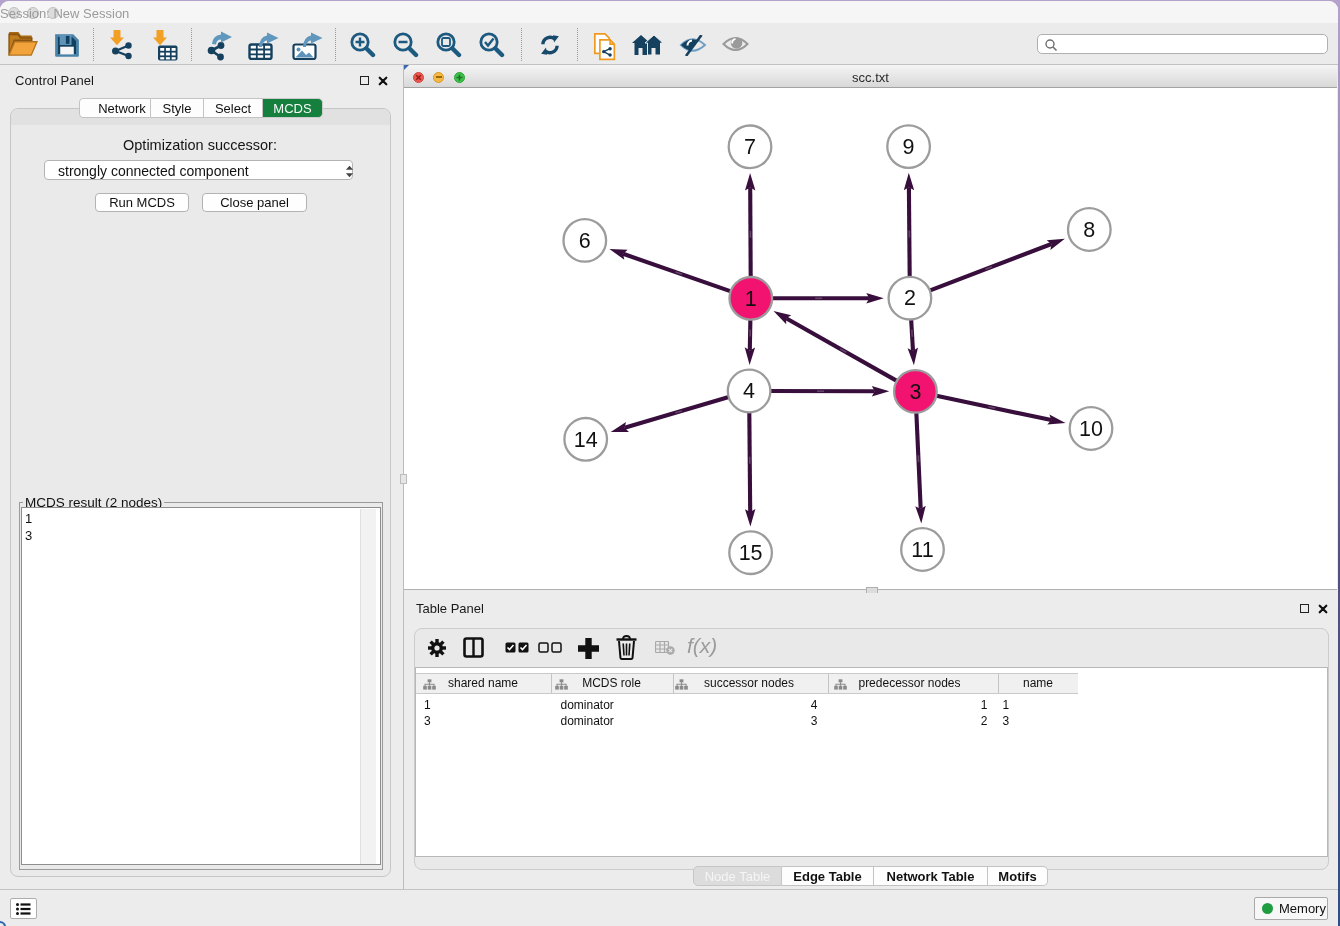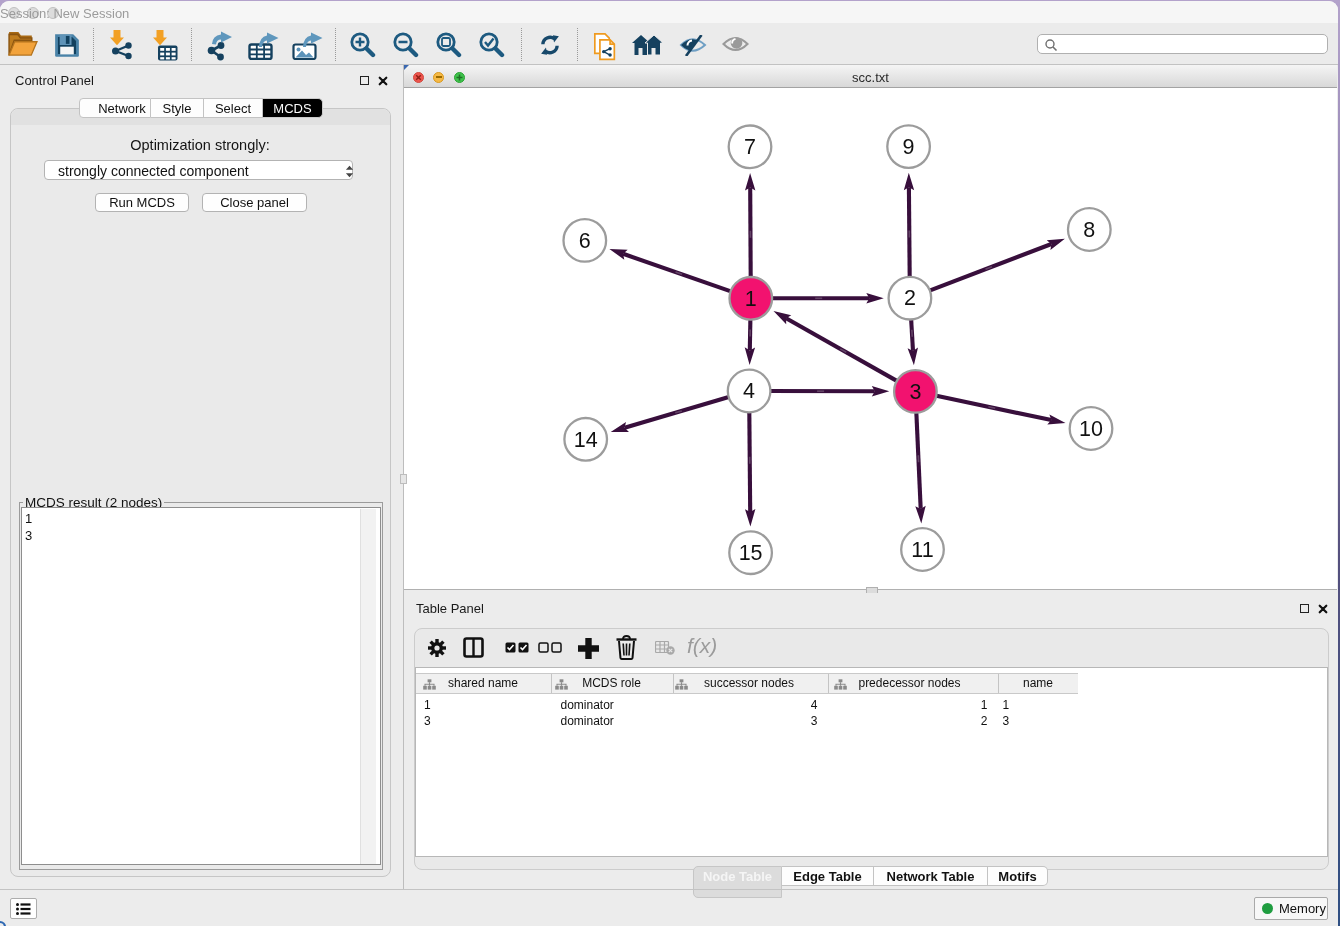--- a/index.html
+++ b/index.html
@@ -176,24 +176,24 @@
       </svg>
 
     <div class="abs" style="left:10px;top:43px;width:381px;height:769px;background:#eaeaea;border:1px solid #c6c6c6;border-radius:8px;box-sizing:border-box;">
       <div class="abs" style="left:0;top:0;width:379px;height:16px;background:#e1e1e1;border-radius:8px 8px 0 0;"></div>
     </div>
 
     <div class="abs" style="left:79px;top:33px;height:20px;">
       <div class="abs" style="left:0;top:0;width:72px;height:20px;background:#fdfdfd;border:1px solid #c3c3c3;border-radius:4px 0 0 4px;box-sizing:border-box;line-height:19px;text-align:center;color:#111;padding-left:14px;">Network</div>
       <div class="abs" style="left:72px;top:0;width:53px;height:20px;background:#fdfdfd;border:1px solid #c3c3c3;border-left:none;box-sizing:border-box;line-height:19px;text-align:center;color:#111;">Style</div>
       <div class="abs" style="left:125px;top:0;width:59px;height:20px;background:#fdfdfd;border:1px solid #c3c3c3;border-left:none;box-sizing:border-box;line-height:19px;text-align:center;color:#111;">Select</div>
-      <div class="abs" style="left:184px;top:0;width:60px;height:20px;background:#000000;border:1px solid #cccccc;border-left:none;border-radius:0 5px 5px 0;box-sizing:border-box;line-height:19px;text-align:center;color:#fafafa;">MCDS</div>
-    </div>
-
-    <div class="abs" style="left:100px;top:71.5px;width:200px;text-align:center;color:#141414;font-size:14.5px;">Optimization strongly:</div>
+      <div class="abs" style="left:184px;top:0;width:60px;height:20px;background:#15803d;border:1px solid #cccccc;border-left:none;border-radius:0 5px 5px 0;box-sizing:border-box;line-height:19px;text-align:center;color:#fafafa;">MCDS</div>
+    </div>
+
+    <div class="abs" style="left:100px;top:71.5px;width:200px;text-align:center;color:#141414;font-size:14.5px;">Optimization successor:</div>
     <div class="abs" style="left:44px;top:95px;width:309px;height:20px;background:#fff;border:1px solid #b3b3b3;border-radius:4px;box-sizing:border-box;">
       <div class="abs" style="left:13px;top:0.5px;line-height:18px;font-size:14px;color:#111;">strongly connected component</div>
       <svg class="abs" style="left:300px;top:3.5px;" width="9" height="13" viewBox="0 0 10 13">
           <path d="M5 0 L9 4.5 L1 4.5 Z" fill="#444"></path>
           <path d="M5 13 L9 8.5 L1 8.5 Z" fill="#444"></path>
         </svg>
     </div>
     <div class="abs" style="left:95px;top:127.5px;width:94px;height:19px;background:#fefefe;border:1px solid #b3b3b3;border-radius:4px;box-sizing:border-box;line-height:17px;text-align:center;color:#111;">Run MCDS</div>
     <div class="abs" style="left:202px;top:127.5px;width:105px;height:19px;background:#fefefe;border:1px solid #b3b3b3;border-radius:4px;box-sizing:border-box;line-height:17px;text-align:center;color:#111;">Close panel</div>
 
@@ -404,21 +404,21 @@
 </div>
 
       <div class="abs" style="left:8.5px;top:30px;width:100px;line-height:15.8px;">1<br>3</div>
       <div class="abs" style="left:145px;top:30px;width:100px;line-height:15.8px;">dominator<br>dominator</div>
       <div class="abs" style="left:302px;top:30px;width:100px;line-height:15.8px;text-align:right;">4<br>3</div>
       <div class="abs" style="left:472px;top:30px;width:100px;line-height:15.8px;text-align:right;">1<br>2</div>
       <div class="abs" style="left:587px;top:30px;width:100px;line-height:15.8px;">1<br>3</div>
     </div>
 
     <div class="abs" style="left:289px;top:273px;height:20px;">
-      <div class="abs" style="left:0;top:0;width:89px;height:32px;background:#dcdcdc;border:1px solid #c6c6c6;border-radius:5px 0 0 5px;box-sizing:border-box;line-height:19px;text-align:center;color:#f5f5f5;font-weight:bold;">Node Table</div>
+      <div class="abs" style="left:0;top:0;width:89px;height:20px;background:#dcdcdc;border:1px solid #c6c6c6;border-radius:5px 0 0 5px;box-sizing:border-box;line-height:19px;text-align:center;color:#f5f5f5;font-weight:normal;">Node Table</div>
       <div class="abs" style="left:89px;top:0;width:92px;height:20px;background:#fdfdfd;border:1px solid #c3c3c3;border-left:none;box-sizing:border-box;line-height:19px;text-align:center;color:#111;font-weight:bold;">Edge Table</div>
       <div class="abs" style="left:181px;top:0;width:114px;height:20px;background:#fdfdfd;border:1px solid #c3c3c3;border-left:none;box-sizing:border-box;line-height:19px;text-align:center;color:#111;font-weight:bold;">Network Table</div>
       <div class="abs" style="left:295px;top:0;width:60px;height:20px;background:#fdfdfd;border:1px solid #c3c3c3;border-left:none;border-radius:0 5px 5px 0;box-sizing:border-box;line-height:19px;text-align:center;color:#111;font-weight:bold;">Motifs</div>
     </div>
   </div>
 
   <div class="abs" style="left:0;top:888px;width:1338px;height:1px;background:#c3c3c3;"></div>
   <div class="abs" style="left:10px;top:897px;width:27px;height:21px;background:#fff;border:1px solid #adadad;border-radius:2px;box-sizing:border-box;">
     <svg class="abs" style="left:5px;top:4px;" width="15" height="12" viewBox="0 0 15 12">
         <circle cx="1.5" cy="1.5" r="1.5" fill="#111"></circle>

